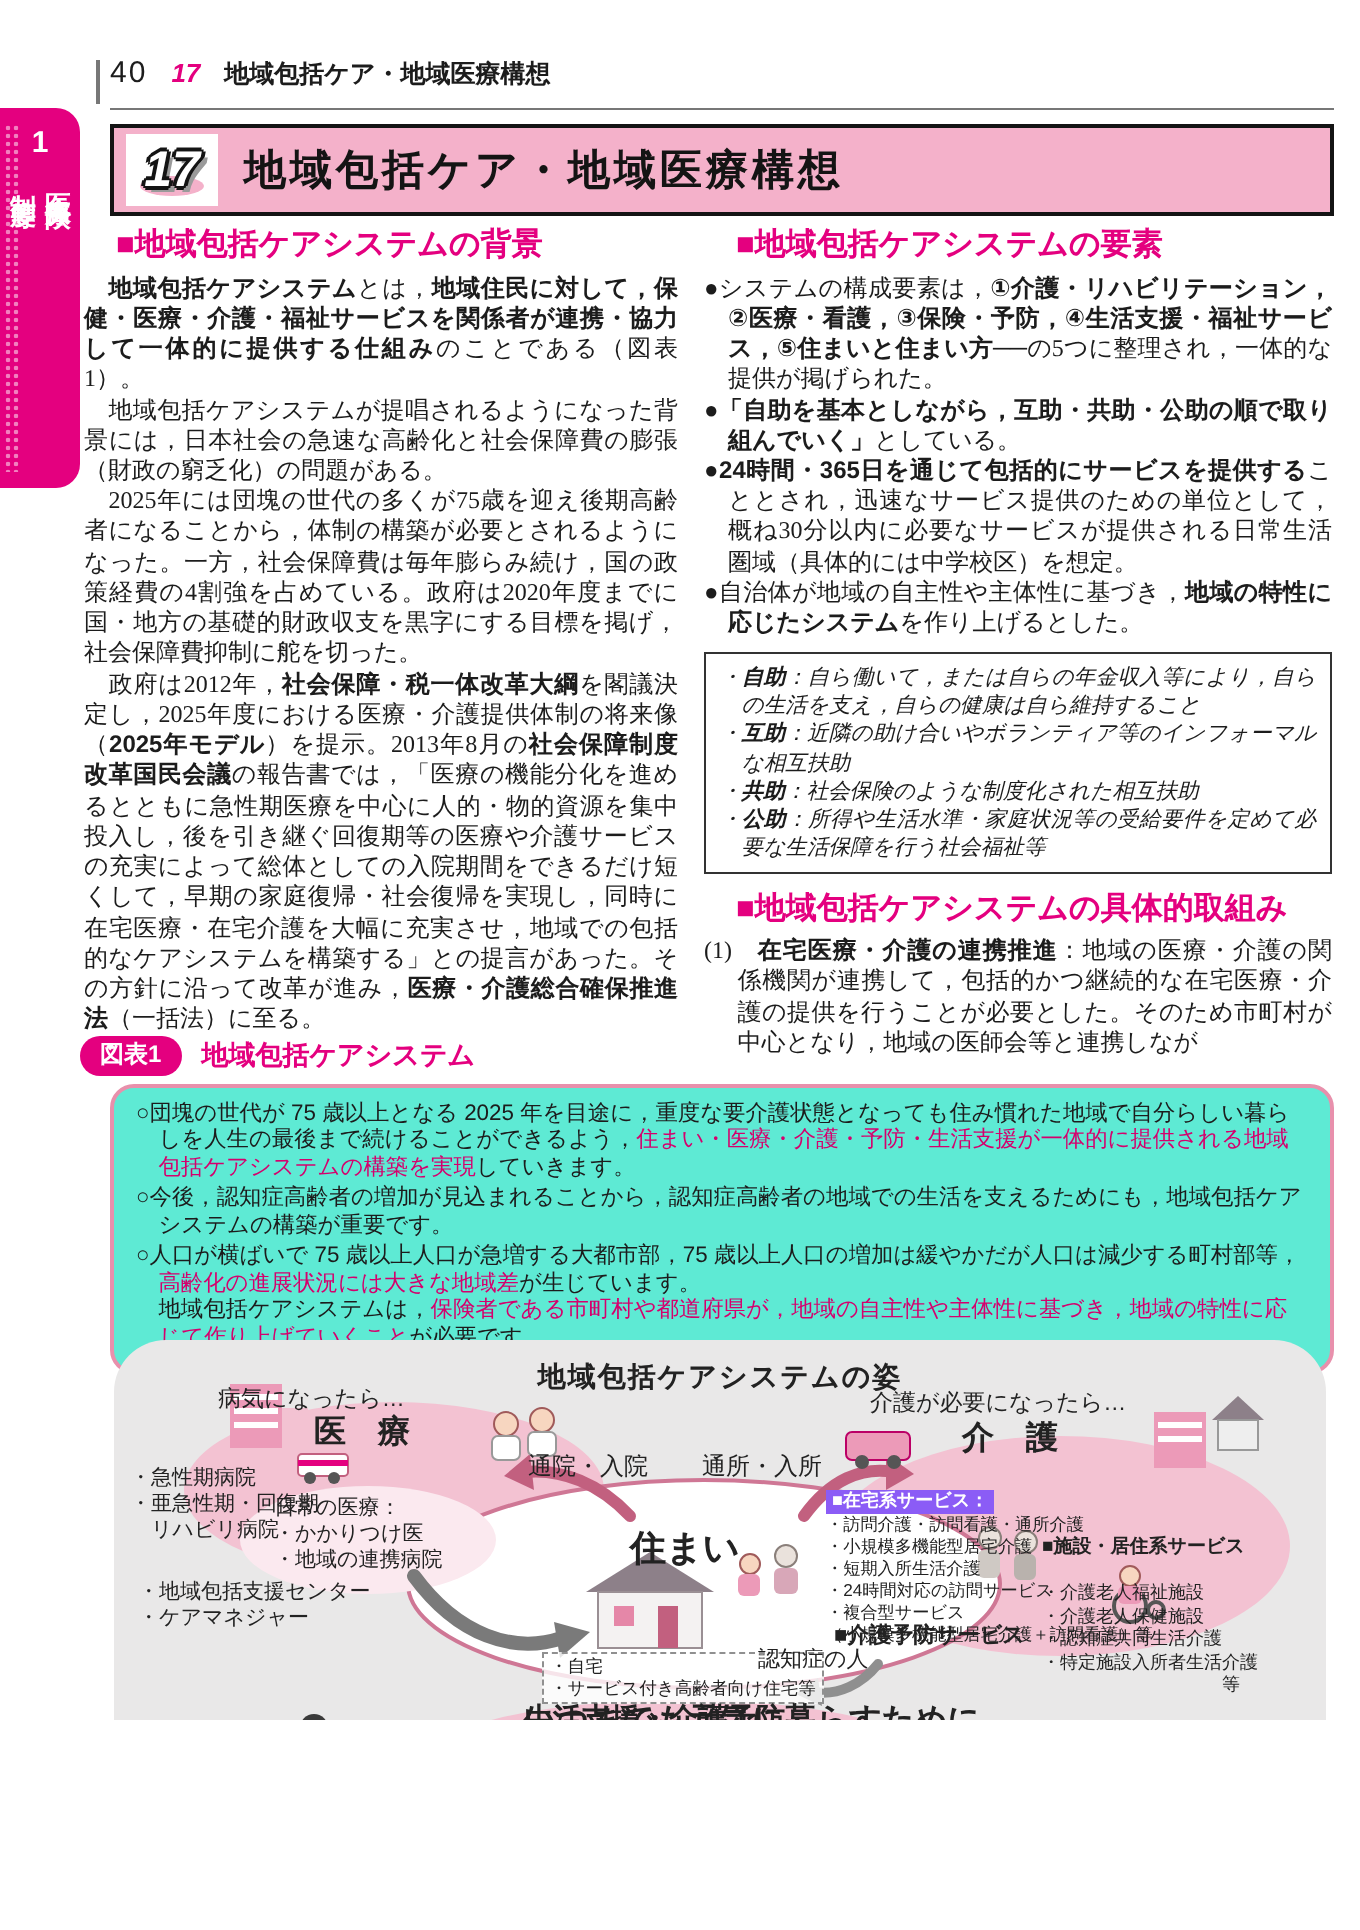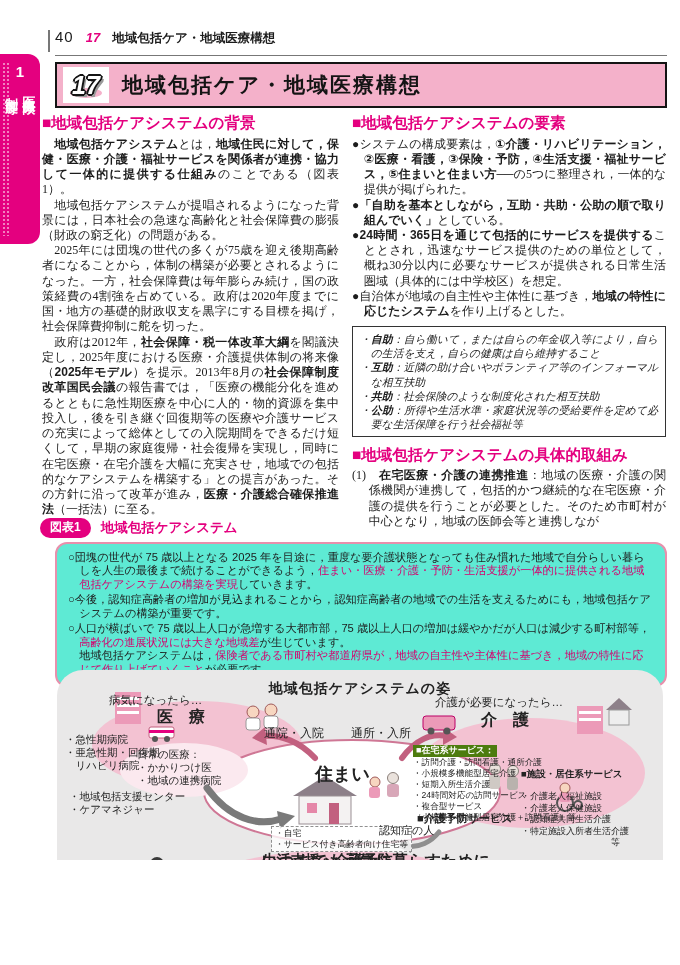--- a/index.html
+++ b/index.html
@@ -35,21 +35,21 @@
         text-shadow:2px 0 #141414,-2px 0 #141414,0 2px #141414,0 -2px #141414,
                     1px 1px #141414,-1px -1px #141414,1px -1px #141414,-1px 1px #141414,3px 3px 0 #9a9a9a;}
   .banner-title{font-size:21px;font-weight:bold;letter-spacing:2px;color:#141414;}
 
   
   .cols{position:absolute;left:42px;top:114px;width:624px;display:flex;gap:13px;
         font-family:"Liberation Serif","DejaVu Serif",serif;font-size:12px;line-height:1.27;text-align:justify;}
   .col-left{width:297px;}
   .col-right{width:314px;}
   .sec-h{font-family:"Liberation Sans","DejaVu Sans",sans-serif;color:#e4007f;font-size:15.5px;
-         font-weight:bold;margin:0 0 4px;line-height:1.2;}
+         font-weight:bold;margin:0 16px 4px;line-height:1.2;}
   .col p{margin:0;}
   .bullet{padding-left:1em;text-indent:-1em;}
   .numpara{padding-left:1.4em;text-indent:-1.4em;}
   .defbox{border:1.5px solid #333;margin:7px 0 9px;padding:5px 7px;font-size:10.8px;line-height:1.3;font-style:italic;}
   .defbox .item{padding-left:1em;text-indent:-1em;}
   .run-b{font-weight:bold;font-family:"Liberation Sans","DejaVu Sans",sans-serif;}
   .run-k{color:#d5006d;}
 
   
   .fig-row{position:absolute;left:40px;top:518px;display:flex;align-items:center;gap:10px;}
@@ -61,21 +61,21 @@
                background:#5eead4;border:2px solid #e890ac;border-radius:12px;padding:7px 11px;
                font-size:11.2px;line-height:1.2;}
   .s-item{padding-left:1em;text-indent:-1em;white-space:pre-line;margin:0 0 2px;}
 
   
   .diagram{position:absolute;left:57px;top:670px;width:606px;height:268px;background:#e9e8e8;
            border-radius:26px 26px 36px 60px;}
   .diagram svg{position:absolute;left:0;top:0;}
   .dg{position:absolute;margin:0;white-space:pre-line;line-height:1.25;color:#222;}
   .dashbox{border:1px dashed #909090;background:rgba(255,255,255,.8);}
-  .svc-title{display:inline-block;background:#4d7c0f;color:#fff;padding:0 3px;font-weight:bold;}
+  .svc-title{display:inline-block;background:#8b5cf6;color:#fff;padding:0 3px;font-weight:bold;}
 </style>
 </head>
 <body>
 
 <div class="page">
 
   <div class="runhead">
     <span class="pagenum">40</span>
     <span class="chapnum">17</span>
     <span class="runtitle">地域包括ケア・地域医療構想</span>

